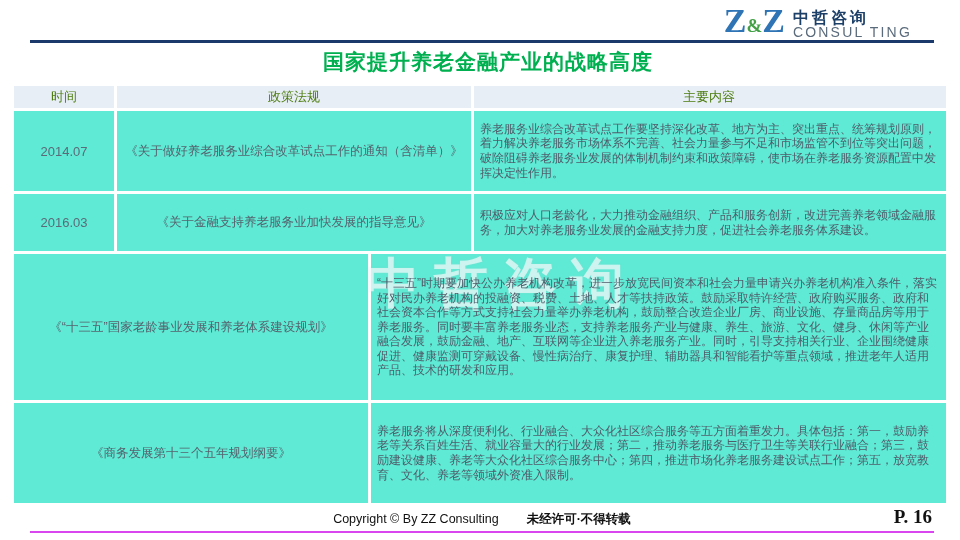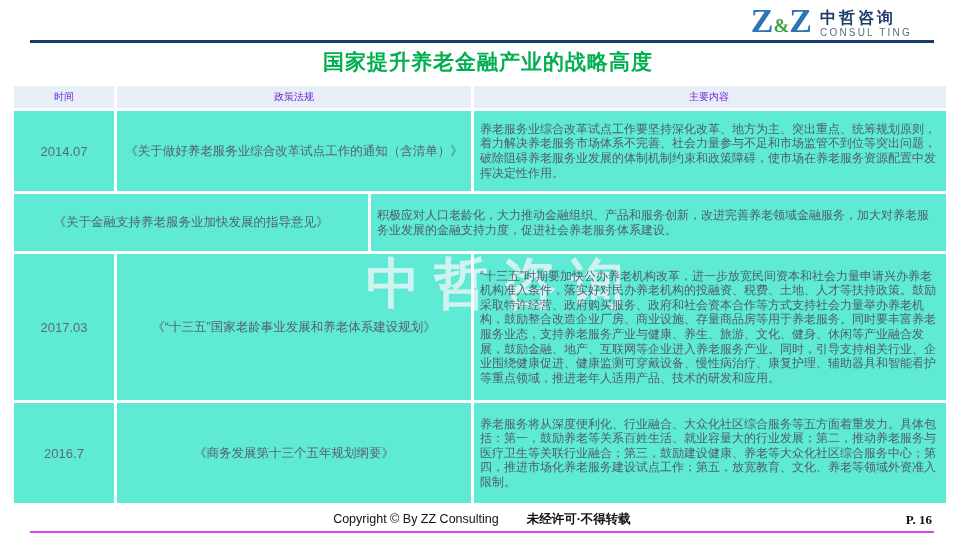--- a/index.html
+++ b/index.html
@@ -7,41 +7,41 @@
     width:960px;height:540px;overflow:hidden;background:#ffffff;position:relative;
     font-family:"Liberation Sans","DejaVu Sans",sans-serif;
   }
   .header{position:absolute;top:0;left:0;right:0;height:44px;padding-left:28px;}
   .header-rule{position:absolute;top:40px;left:30px;right:26px;height:3px;background:#1b3a6b;}
   .logo{position:absolute;top:4px;right:48px;display:flex;align-items:center;gap:8px;}
   .logo-zz{font-family:"Liberation Serif","DejaVu Serif",serif;font-weight:bold;font-size:34px;line-height:34px;color:#2f74b5;}
   .logo-zz .amp{font-size:19px;color:#43a047;}
   .logo-text{display:flex;flex-direction:column;justify-content:center;}
   .logo-cn{font-size:16px;font-weight:bold;color:#1c3f68;letter-spacing:3px;line-height:18px;}
-  .logo-en{font-size:10px;color:#5a6b7c;letter-spacing:2.2px;line-height:11px;}
+  .logo-en{font-size:14px;color:#5a6b7c;letter-spacing:2.2px;line-height:11px;}
   .title{margin:0;position:absolute;top:48px;left:16px;right:0;text-align:center;
     font-size:21px;font-weight:bold;color:#00b050;letter-spacing:1px;}
   .table-wrap{position:absolute;top:86px;left:14px;right:14px;}
   .t-row{display:flex;margin-bottom:3px;}
   .cell{background:#5eead4;display:flex;align-items:center;justify-content:center;box-sizing:border-box;}
   .cell + .cell{margin-left:3px;}
   .c-time{width:100px;flex:none;font-size:13px;color:#5b6b79;}
   .c-policy{width:354px;flex:none;font-size:12.5px;color:#55636f;text-align:center;padding:20px 8px;}
   .c-content{flex:1;justify-content:flex-start;font-size:12px;color:#4f5d6b;text-align:left;
     padding:5px 8px 5px 6px;line-height:14.6px;}
-  .t-head .cell{background:#e7eef5;color:#6d28d9;font-size:10px;min-height:22px;padding-top:2px;padding-bottom:2px;}
+  .t-head .cell{background:#e7eef5;color:#4d7c0f;font-size:13px;min-height:22px;padding-top:2px;padding-bottom:2px;}
   .cell-text{position:relative;z-index:6;}
   .watermark{position:absolute;left:352px;top:162px;z-index:5;pointer-events:none;
     font-size:54px;font-weight:bold;color:rgba(255,255,255,0.62);letter-spacing:14px;
     text-shadow:0 0 2px rgba(190,205,220,0.35);}
   .footer{position:absolute;left:30px;right:26px;bottom:7px;border-bottom:2px solid #d946ef;
     padding-bottom:3px;text-align:center;font-size:12.5px;color:#111;}
   .footer .notice{font-weight:bold;margin-left:28px;}
   .footer .page-num{position:absolute;right:2px;bottom:3px;font-family:"Liberation Serif","DejaVu Serif",serif;
-    font-weight:bold;font-size:13px;}
+    font-weight:bold;font-size:19px;}
 </style>
 </head>
 <body>
 
 <div class="header">
   <div class="logo">
     <div class="logo-zz"><span>Z</span><span class="amp">&amp;</span><span>Z</span></div>
     <div class="logo-text">
       <div class="logo-cn">中哲咨询</div>
       <div class="logo-en">CONSUL TING</div>
@@ -70,42 +70,39 @@
           <span class="cell-text">2014.07</span>
         </div>
         <div class="cell c-policy">
           <span class="cell-text">《关于做好养老服务业综合改革试点工作的通知（含清单）》</span>
         </div>
         <div class="cell c-content">
           <span class="cell-text">养老服务业综合改革试点工作要坚持深化改革、地方为主、突出重点、统筹规划原则，着力解决养老服务市场体系不完善、社会力量参与不足和市场监管不到位等突出问题，破除阻碍养老服务业发展的体制机制约束和政策障碍，使市场在养老服务资源配置中发挥决定性作用。</span>
         </div>
       </div>
       <div class="t-row" style="min-height: 57px;">
+        <div class="cell c-time">
+          <span class="cell-text">2016.03</span>
+        </div>
         <div class="cell c-policy">
           <span class="cell-text">《关于金融支持养老服务业加快发展的指导意见》</span>
         </div>
         <div class="cell c-content">
           <span class="cell-text">积极应对人口老龄化，大力推动金融组织、产品和服务创新，改进完善养老领域金融服务，加大对养老服务业发展的金融支持力度，促进社会养老服务体系建设。</span>
         </div>
       </div>
       <div class="t-row" style="min-height: 146px;">
-        <div class="cell c-time">
-          <span class="cell-text">2017.03</span>
-        </div>
         <div class="cell c-policy">
           <span class="cell-text">《“十三五”国家老龄事业发展和养老体系建设规划》</span>
         </div>
         <div class="cell c-content">
           <span class="cell-text">“十三五”时期要加快公办养老机构改革，进一步放宽民间资本和社会力量申请兴办养老机构准入条件，落实好对民办养老机构的投融资、税费、土地、人才等扶持政策。鼓励采取特许经营、政府购买服务、政府和社会资本合作等方式支持社会力量举办养老机构，鼓励整合改造企业厂房、商业设施、存量商品房等用于养老服务。同时要丰富养老服务业态，支持养老服务产业与健康、养生、旅游、文化、健身、休闲等产业融合发展，鼓励金融、地产、互联网等企业进入养老服务产业。同时，引导支持相关行业、企业围绕健康促进、健康监测可穿戴设备、慢性病治疗、康复护理、辅助器具和智能看护等重点领域，推进老年人适用产品、技术的研发和应用。</span>
         </div>
       </div>
       <div class="t-row" style="min-height: 100px;">
-        <div class="cell c-time">
-          <span class="cell-text">2016.7</span>
-        </div>
         <div class="cell c-policy">
           <span class="cell-text">《商务发展第十三个五年规划纲要》</span>
         </div>
         <div class="cell c-content">
           <span class="cell-text">养老服务将从深度便利化、行业融合、大众化社区综合服务等五方面着重发力。具体包括：第一，鼓励养老等关系百姓生活、就业容量大的行业发展；第二，推动养老服务与医疗卫生等关联行业融合；第三，鼓励建设健康、养老等大众化社区综合服务中心；第四，推进市场化养老服务建设试点工作；第五，放宽教育、文化、养老等领域外资准入限制。</span>
         </div>
       </div>
     </div>
   <div class="watermark">中哲咨询</div>
 </div>

